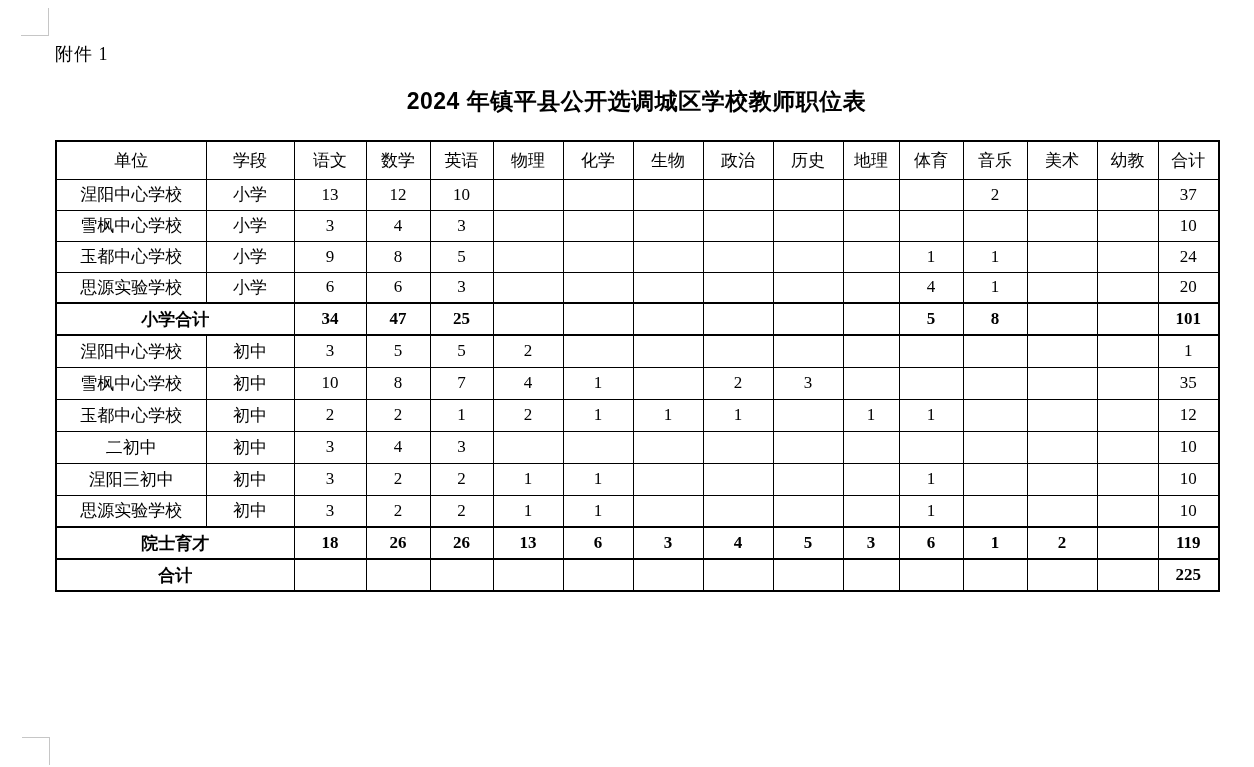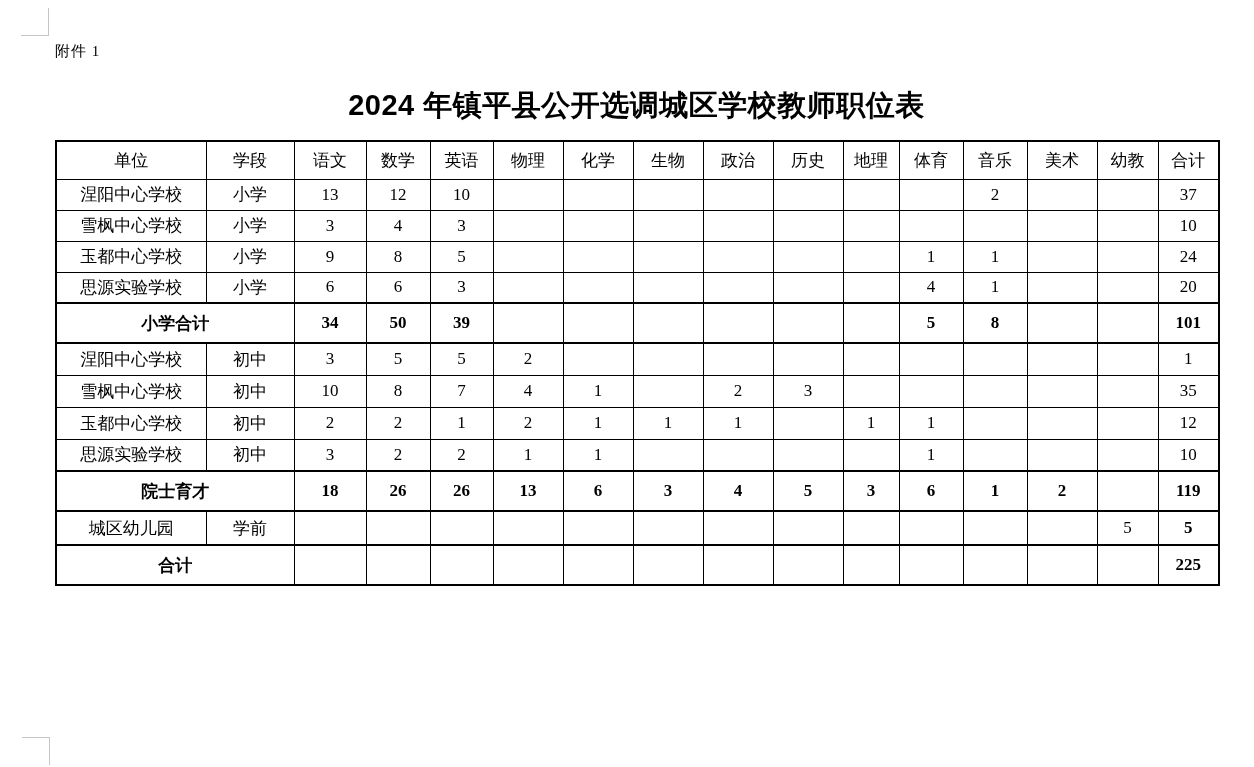--- a/index.html
+++ b/index.html
@@ -1,34 +1,34 @@
 <!DOCTYPE html>
 <html><head>
 <meta charset="utf-8">
 <style>
   html,body{margin:0;padding:0;background:#fff;}
   body{width:1254px;height:767px;position:relative;overflow:hidden;
        font-family:"Liberation Serif","DejaVu Serif",serif;color:#000;}
   .corner-mark{position:absolute;width:27px;height:27px;border:0 solid #c6c6c6;}
   .corner-mark.tl{left:21px;top:8px;border-right-width:1px;border-bottom-width:1px;}
   .corner-mark.bl{left:22px;top:737px;border-right-width:1px;border-top-width:1px;}
-  .attachment{position:absolute;left:55px;top:42px;font-size:15px;letter-spacing:1px;}
+  .attachment{position:absolute;left:55px;top:42px;font-size:18px;letter-spacing:1px;}
   .title{position:absolute;left:55px;top:86px;width:1163px;margin:0;text-align:center;
          font-family:"Liberation Sans","DejaVu Sans",sans-serif;
-         font-size:29px;font-weight:bold;letter-spacing:0.5px;}
+         font-size:23px;font-weight:bold;letter-spacing:0.5px;}
   table.positions-table{position:absolute;left:55px;top:140px;width:1163px;
          border-collapse:collapse;table-layout:fixed;
          border:2px solid #000;}
   .positions-table th,.positions-table td{
          border:1px solid #000;text-align:center;vertical-align:middle;
          font-size:17px;font-weight:normal;padding:0 2px;overflow:hidden;white-space:nowrap;}
   thead tr{height:38px;margin-top:15px;}
   tbody tr{height:32px;}
   tr.r-small{height:31px;}
-  tr.summary{height:40px;}
+  tr.summary{height:32px;}
   tr.tall{height:34px;}
   tr.summary td{border-top-width:2px;border-bottom-width:2px;font-weight:bold;}
   td.bold{font-weight:bold;}
 </style>
 </head>
 <body>
 
 <div class="page">
   <div class="corner-mark tl"></div>
   <div class="corner-mark bl"></div>
@@ -143,22 +143,22 @@
           <td></td>
           <td>4</td>
           <td>1</td>
           <td></td>
           <td></td>
           <td>20</td>
         </tr>
         <tr class="summary">
           <td colspan="2">小学合计</td>
           <td>34</td>
-          <td>50</td>
-          <td>39</td>
+          <td>47</td>
+          <td>25</td>
           <td></td>
           <td></td>
           <td></td>
           <td></td>
           <td></td>
           <td></td>
           <td>5</td>
           <td>8</td>
           <td></td>
           <td></td>
@@ -210,20 +210,56 @@
           <td>1</td>
           <td>1</td>
           <td>1</td>
           <td></td>
           <td>1</td>
           <td>1</td>
           <td></td>
           <td></td>
           <td></td>
           <td>12</td>
+        </tr>
+        <tr>
+          <td>二初中</td>
+          <td>初中</td>
+          <td>3</td>
+          <td>4</td>
+          <td>3</td>
+          <td></td>
+          <td></td>
+          <td></td>
+          <td></td>
+          <td></td>
+          <td></td>
+          <td></td>
+          <td></td>
+          <td></td>
+          <td></td>
+          <td>10</td>
+        </tr>
+        <tr>
+          <td>涅阳三初中</td>
+          <td>初中</td>
+          <td>3</td>
+          <td>2</td>
+          <td>2</td>
+          <td>1</td>
+          <td>1</td>
+          <td></td>
+          <td></td>
+          <td></td>
+          <td></td>
+          <td>1</td>
+          <td></td>
+          <td></td>
+          <td></td>
+          <td>10</td>
         </tr>
         <tr>
           <td>思源实验学校</td>
           <td>初中</td>
           <td>3</td>
           <td>2</td>
           <td>2</td>
           <td>1</td>
           <td>1</td>
           <td></td>
@@ -246,38 +282,20 @@
           <td>3</td>
           <td>4</td>
           <td>5</td>
           <td>3</td>
           <td>6</td>
           <td>1</td>
           <td>2</td>
           <td></td>
           <td>119</td>
         </tr>
-        <tr class="tall">
-          <td>城区幼儿园</td>
-          <td>学前</td>
-          <td></td>
-          <td></td>
-          <td></td>
-          <td></td>
-          <td></td>
-          <td></td>
-          <td></td>
-          <td></td>
-          <td></td>
-          <td></td>
-          <td></td>
-          <td></td>
-          <td>5</td>
-          <td class="bold">5</td>
-        </tr>
         <tr class="summary">
           <td colspan="2">合计</td>
           <td></td>
           <td></td>
           <td></td>
           <td></td>
           <td></td>
           <td></td>
           <td></td>
           <td></td>

